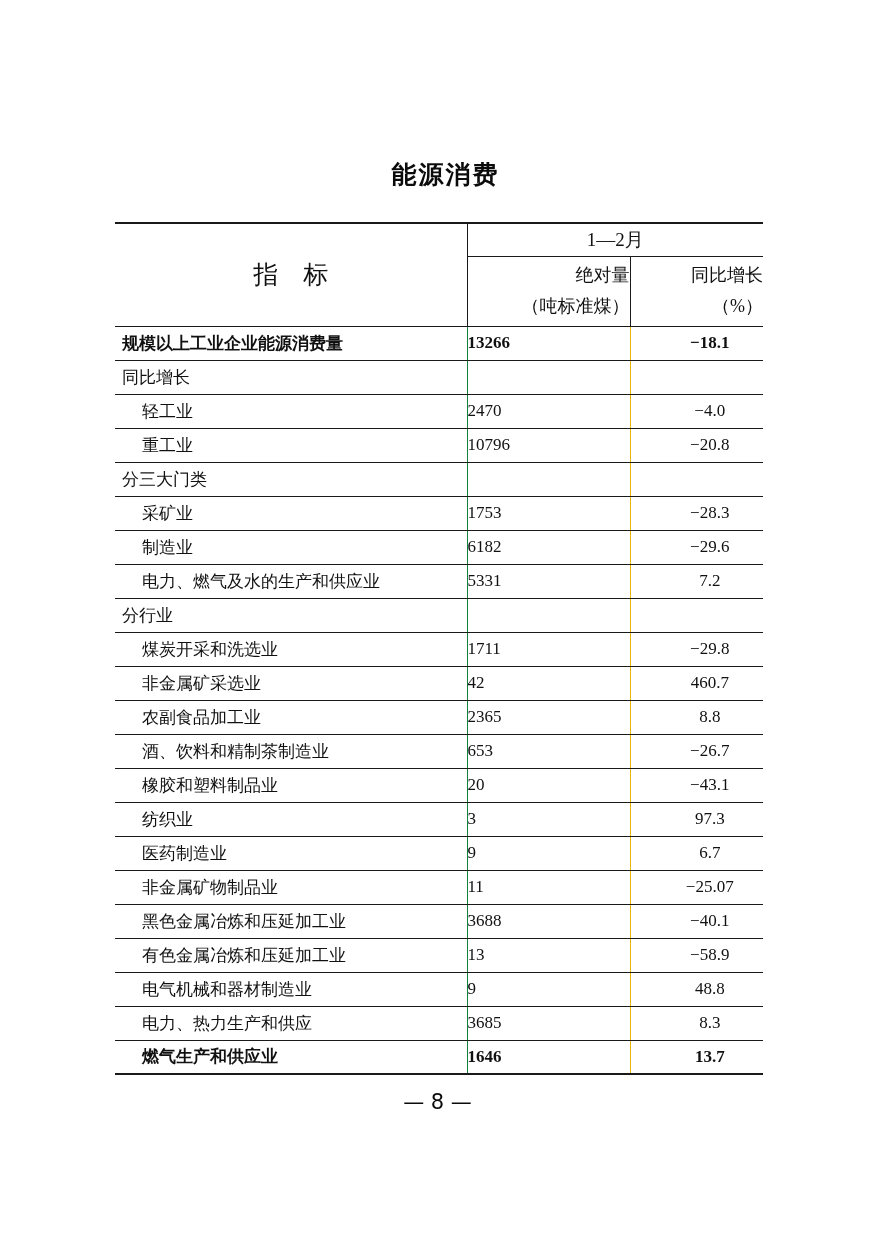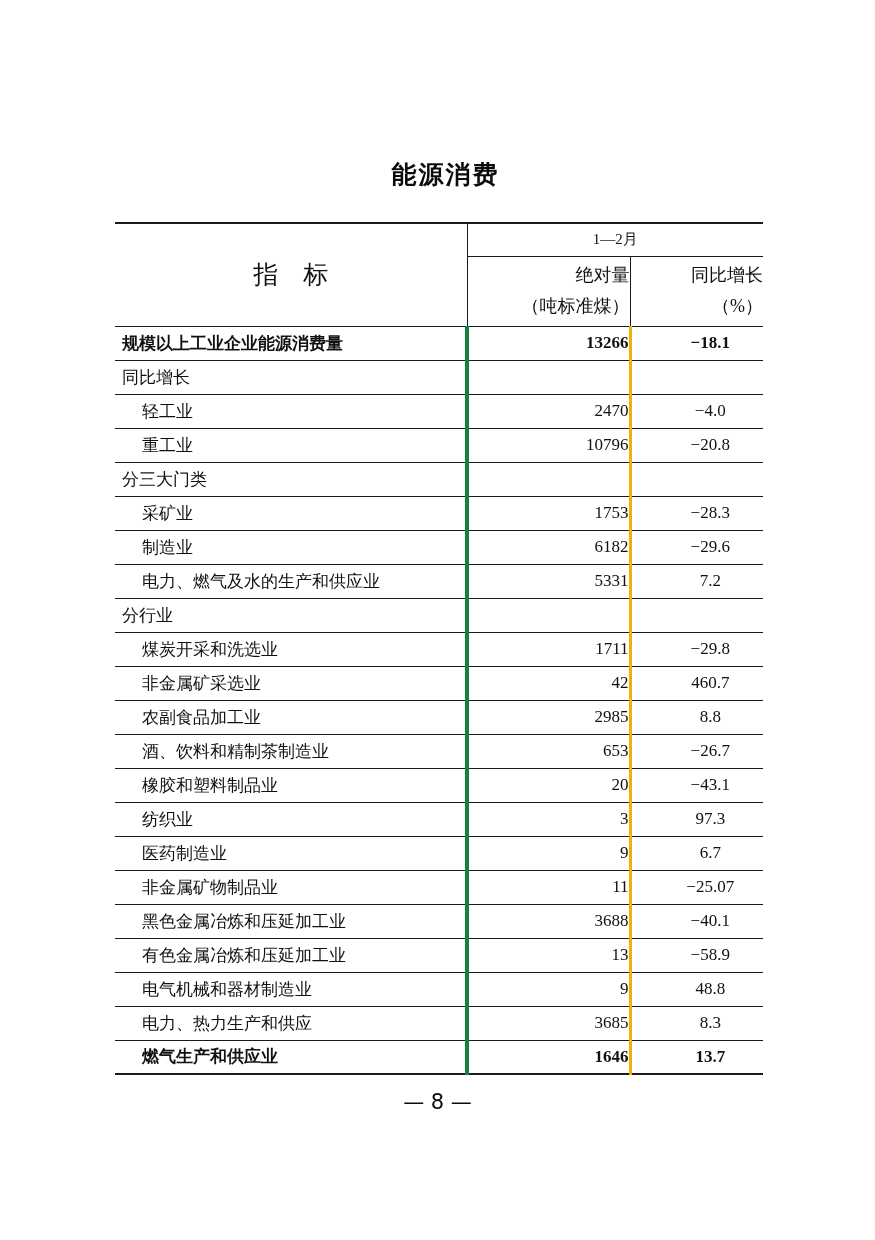--- a/index.html
+++ b/index.html
@@ -41,43 +41,43 @@
     border-right:1px solid #1a1a1a;
     border-bottom:1px solid #1a1a1a;
     text-align:center;
     font-size:25px;
     vertical-align:middle;
   }
   th.period-head {
     border-bottom:1px solid #1a1a1a;
     height:33px;
     text-align:center;
-    font-size:15px;
+    font-size:19px;
     vertical-align:middle;
   }
   th.sub-head {
     border-bottom:1px solid #1a1a1a;
     height:70px;
     text-align:right;
     font-size:18px;
     line-height:31px;
     vertical-align:middle;
   }
   th.sub-head.abs { border-right:1px solid #1a1a1a; }
 
   
   td {
     height:34px;
     border-bottom:1px solid #1a1a1a;
     vertical-align:middle;
     font-size:17px;
   }
-  td.c1 { padding-left:7px; text-align:left; border-right:4px solid #15803d; }
+  td.c1 { padding-left:7px; text-align:left; border-right:1px solid #15803d; }
   td.c1.ind { padding-left:27px; }
-  td.c2 { text-align:right; border-right:3px solid #eab308; }
+  td.c2 { text-align:left; border-right:1px solid #eab308; }
   td.c3 { text-align:center;padding-left:26px; }
   tr.total-row td { font-weight:700; }
   tr.total-row td.c1 {
     font-family:"DejaVu Sans","Liberation Sans",sans-serif;
     font-size:17px;
   }
   tr:last-child td { border-bottom:2px solid #1a1a1a;font-weight:bold; }
 
   .page-footer {
     position:absolute;
@@ -168,21 +168,21 @@
         <td class="c2">1711</td>
         <td class="c3">−29.8</td>
       </tr>
       <tr>
         <td class="c1 ind">非金属矿采选业</td>
         <td class="c2">42</td>
         <td class="c3">460.7</td>
       </tr>
       <tr>
         <td class="c1 ind">农副食品加工业</td>
-        <td class="c2">2985</td>
+        <td class="c2">2365</td>
         <td class="c3">8.8</td>
       </tr>
       <tr>
         <td class="c1 ind">酒、饮料和精制茶制造业</td>
         <td class="c2">653</td>
         <td class="c3">−26.7</td>
       </tr>
       <tr>
         <td class="c1 ind">橡胶和塑料制品业</td>
         <td class="c2">20</td>

